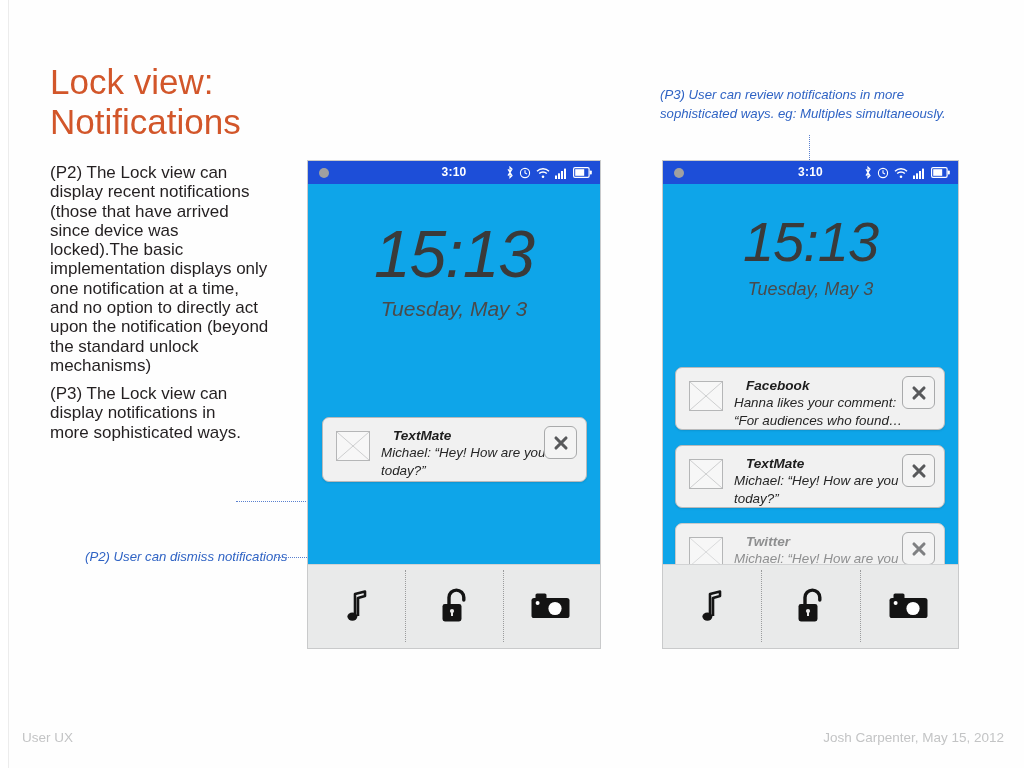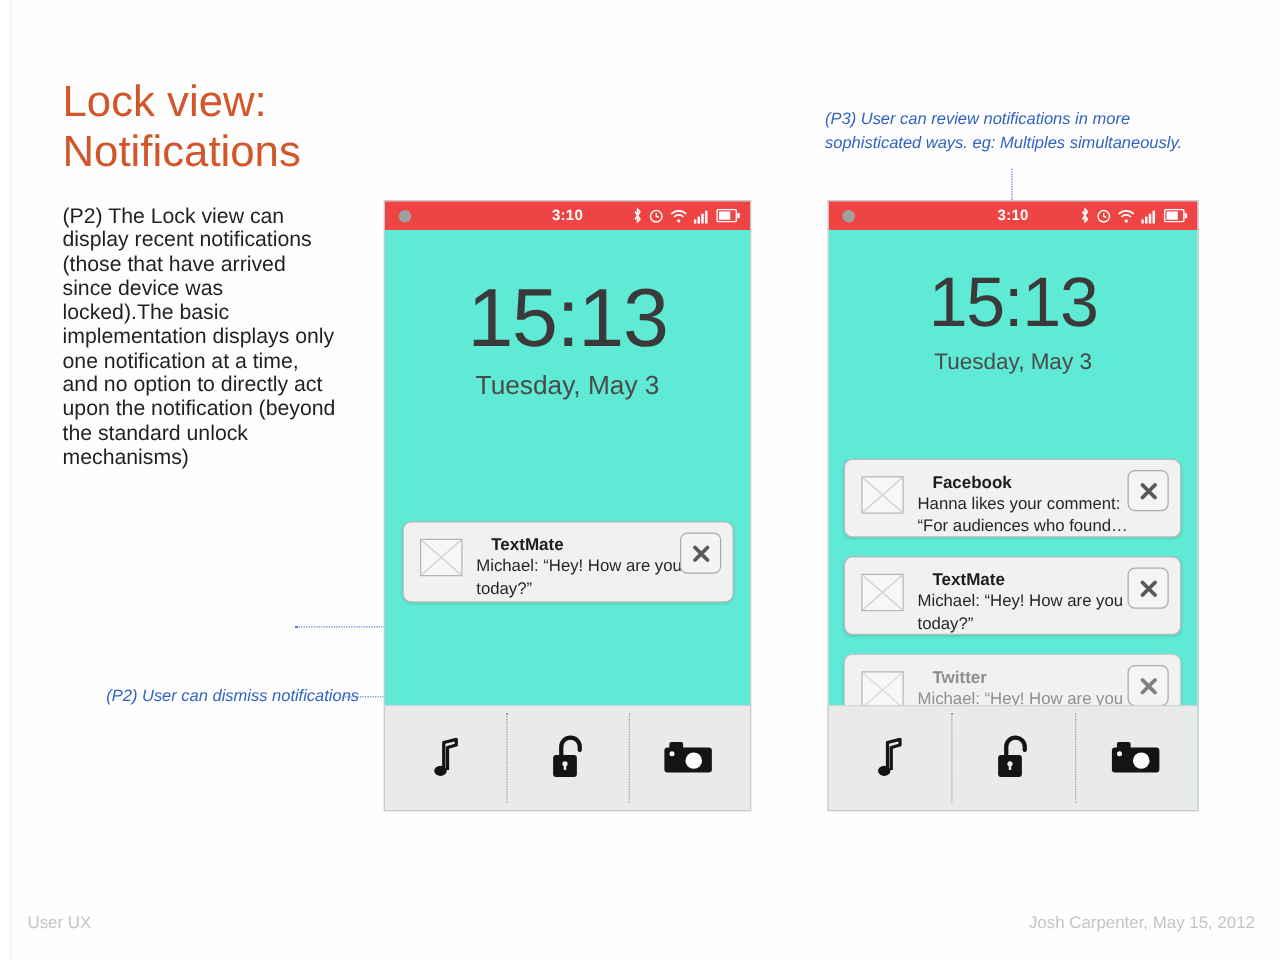--- a/index.html
+++ b/index.html
@@ -94,21 +94,21 @@
     overflow: hidden;
   }
   #phone-left  { left: 303px; top: 160px; width: 294px; height: 489px; }
   #phone-right { left: 658px; top: 160px; width: 297px; height: 489px; }
 
   .statusbar {
     position: absolute;
     left: 0; top: 0;
     width: 100%;
     height: 23px;
-    background: #ef4444;
+    background: #1d4ed8;
     color: #ffffff;
   }
   .sb-dot {
     position: absolute;
     left: 11px; top: 7px;
     width: 10px; height: 10px;
     border-radius: 50%;
     background: #a0a0a0;
   }
   .sb-time {
@@ -125,21 +125,22 @@
     display: flex;
     align-items: center;
     gap: 5px;
     height: 15px;
   }
   .sb-icons svg { display: block; }
 
   .screen {
     position: absolute;
     left: 0; top: 23px; right: 0; bottom: 0;
-    background: #5eead4;
+    background: #0ea5e9;
+    font-style: italic;
   }
 
   .clock-big {
     position: absolute;
     left: 0; right: 0;
     text-align: center;
     color: #3a3a3a;
     font-weight: 300;
     letter-spacing: -1px;
   }
@@ -274,20 +275,21 @@
 <div id="slide">
 
   <div class="edge-left"></div>
 
   <div id="title">
     <span class="ln">Lock view:</span>
     <span class="ln">Notifications</span>
   </div>
 
   <div class="body-text" id="para-p2">(P2) The Lock view can display recent notifications (those that have arrived since device was locked).The basic implementation displays only one notification at a time, and no option to directly act upon the notification (beyond the standard unlock mechanisms)</div>
+  <div class="body-text" id="para-p3">(P3) The Lock view can display notifications in more sophisticated ways.</div>
 
   <div class="annot" id="annot-dismiss">(P2) User can dismiss notifications</div>
   <div class="annot" id="annot-top-right">(P3) User can review notifications in more sophisticated ways. eg: Multiples simultaneously.</div>
 
   <div class="dot-h" id="conn-a-h"></div>
   <div class="dot-v" id="conn-a-v"></div>
   <div class="dot-h" id="conn-b-h"></div>
   <div class="dot-v" id="conn-b-v"></div>
   <div class="dot-v" id="conn-c-v"></div>
 

